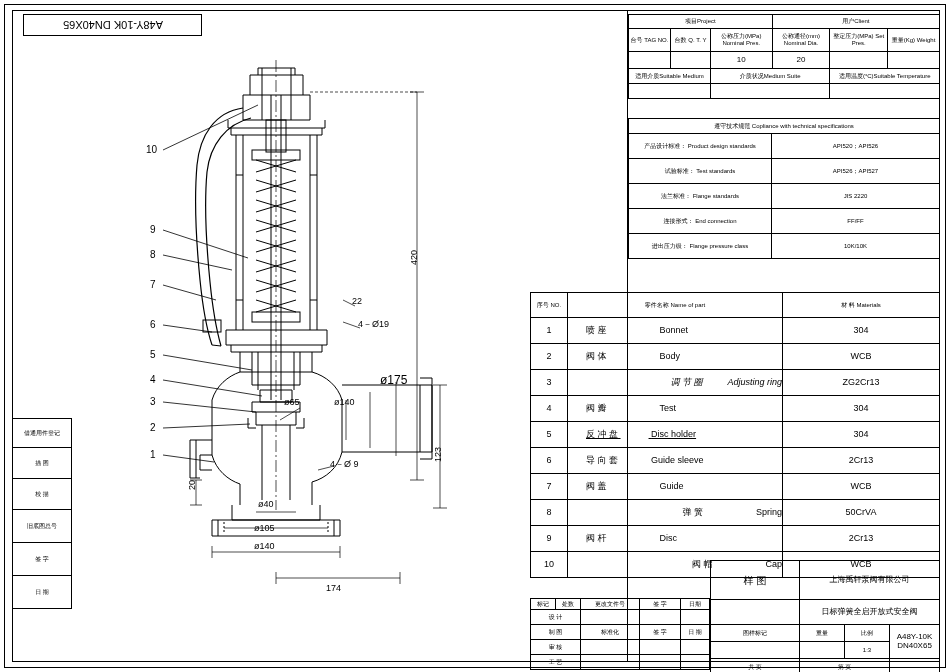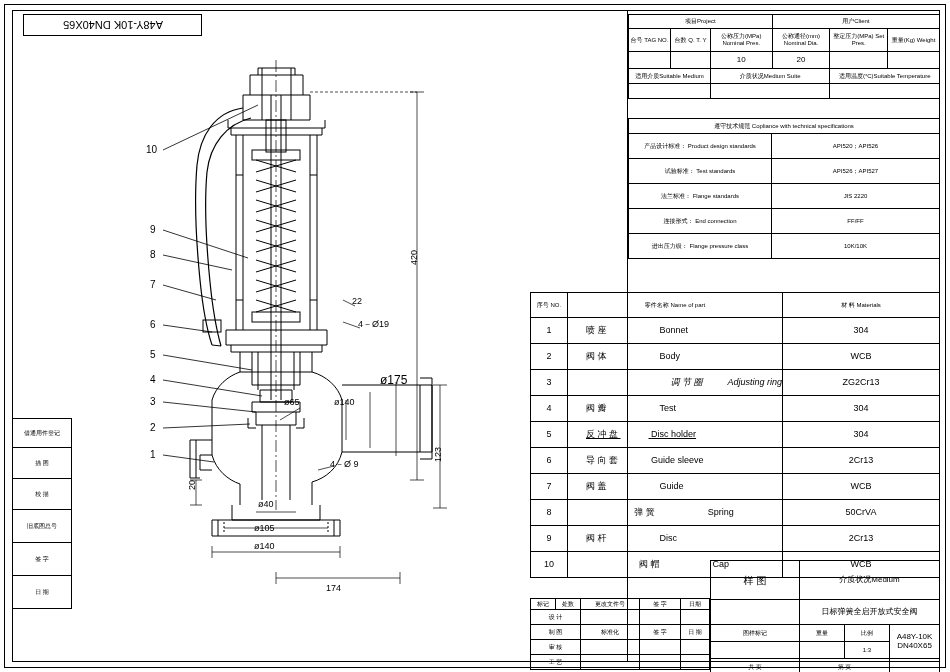--- a/index.html
+++ b/index.html
@@ -363,39 +363,39 @@
       <td style="height:25px;" class="t9">7</td>
       <td class="t9" style="text-align:left;padding-left:18px;">
         <span>阀  盖</span>
         <span style="display:inline-block;width:48px;"></span>
         <span>Guide</span>
       </td>
       <td class="t9">WCB</td>
     </tr>
     <tr>
       <td style="height:25px;" class="t9">8</td>
-      <td class="t9" style="text-align:center;padding-left:18px;">
+      <td class="t9" style="text-align:right;padding-left:18px;">
         <span>弹  簧</span>
         <span style="display:inline-block;width:48px;"></span>
         <span>Spring</span>
       </td>
       <td class="t9">50CrVA</td>
     </tr>
     <tr>
       <td style="height:25px;" class="t9">9</td>
       <td class="t9" style="text-align:left;padding-left:18px;">
         <span>阀  杆</span>
         <span style="display:inline-block;width:48px;"></span>
         <span>Disc</span>
       </td>
       <td class="t9">2Cr13</td>
     </tr>
     <tr>
       <td style="height:25px;" class="t9">10</td>
-      <td class="t9" style="text-align:center;padding-left:18px;">
+      <td class="t9" style="text-align:right;padding-left:18px;">
         <span>阀  帽</span>
         <span style="display:inline-block;width:48px;"></span>
         <span>Cap</span>
       </td>
       <td class="t9">WCB</td>
     </tr>
   </tbody>
     </table>
 
   <table style="left:530px;top:598px;width:180px;">
@@ -431,21 +431,21 @@
       <td class="tiny"></td>
       <td class="tiny"></td>
     </tr>
   </tbody>
     </table>
 
   <table style="left:710px;top:560px;width:230px;">
     <tbody>
         <tr>
       <td style="height:38px;width:88px;" class="t10">样  图</td>
-      <td colspan="3" class="t8">介质状况Medium</td>
+      <td colspan="3" class="t8">上海禹轩泵阀有限公司</td>
     </tr>
     <tr>
       <td style="height:24px;" class="t8"></td>
       <td colspan="3" class="t8">日标弹簧全启开放式安全阀</td>
     </tr>
     <tr>
       <td style="height:16px;" class="tiny">图样标记</td>
       <td style="width:44px;" class="tiny">重量</td>
       <td style="width:44px;" class="tiny">比例</td>
       <td rowspan="2" class="t8">A48Y-10K DN40X65</td>

